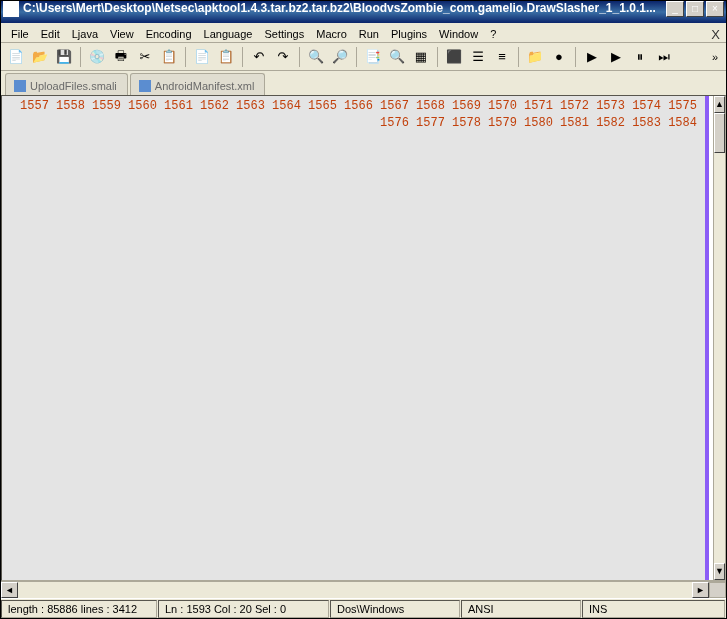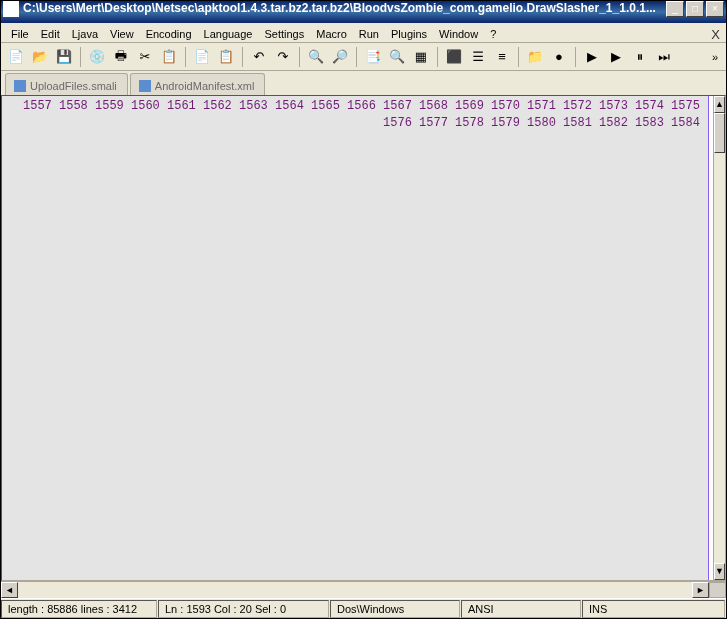--- a/index.html
+++ b/index.html
@@ -13,21 +13,21 @@
 .menuitem { padding:2px 6px; cursor:pointer; }
 .menubar .closex { position:absolute; right:6px; font-size:13px; cursor:pointer; color:#333;}
 .toolbar { background:#ece9d8; height:28px; display:flex; align-items:center; padding:2px 4px; gap:2px; border-bottom:1px solid #aca899; }
 .tbtn { width:22px; height:22px; border:1px solid transparent; display:flex; align-items:center; justify-content:center; cursor:pointer; font-size:13px; }
 .tsep { width:1px; height:20px; background:#aca899; margin:0 3px; }
 .tabbar { background:#ece9d8; height:24px; display:flex; align-items:flex-end; padding:0 4px; }
 .tab { height:22px; padding:3px 10px 0 8px; background:#e0ddd0; border:1px solid #aca899; border-bottom:none; margin-right:2px; border-radius:3px 3px 0 0; color:#6a6a6a; cursor:pointer; display:flex; align-items:center; gap:4px; }
 .tab.active { background:#fff; color:#000; border-top:2px solid #f0a030; padding-top:2px; }
 .tabicon { width:12px; height:12px; background:#5b8dd0; display:inline-block; }
 .editor { flex:1; display:flex; background:#fff; overflow:hidden; border:1px inset #aca899; position:relative; }
-.gutter { background:#e4e4e4; color:#701a75; font-family:Consolas,"Courier New",monospace; font-size:12px; text-align:right; padding:2px 8px 2px 4px; border-right:1px solid #8b5cf6; line-height:17px; user-select:none; }
+.gutter { background:#e4e4e4; color:#c2410c; font-family:Consolas,"Courier New",monospace; font-size:12px; text-align:right; padding:2px 8px 2px 4px; border-right:4px solid #8b5cf6; line-height:17px; user-select:none; }
 .code { flex:1; font-family:Consolas,"Courier New",monospace; font-size:12px; line-height:17px; padding:2px 0 2px 4px; white-space:pre; color:#000; overflow:hidden; }
 .vscroll { width:17px; background:#ece9d8; border-left:1px solid #aca899; position:relative; }
 .vscroll .arrow { height:17px; background:#d4d0c8; border:1px solid #fff; border-right-color:#404040; border-bottom-color:#404040; text-align:center; font-size:9px; line-height:15px; cursor:pointer;}
 .vscroll .thumb { position:absolute; top:17px; left:0; width:100%; height:40px; background:#d4d0c8; border:1px solid #fff; border-right-color:#404040; border-bottom-color:#404040;}
 .hscrollrow { height:17px; background:#ece9d8; display:flex; border-top:1px solid #aca899; }
 .hscroll { flex:1; position:relative; display:flex; }
 .hscroll .arrow { width:17px; background:#d4d0c8; border:1px solid #fff; border-right-color:#404040; border-bottom-color:#404040; text-align:center; font-size:9px; line-height:15px; cursor:pointer;}
 .hscroll .track { flex:1; background:#ece9d8; }
 .statusbar { height:20px; background:#ece9d8; border-top:1px solid #fff; display:flex; align-items:center; font-size:11px; }
 .statusbar .cell { border:1px inset #aca899; height:18px; padding:1px 6px; margin-right:1px; display:flex; align-items:center; }

